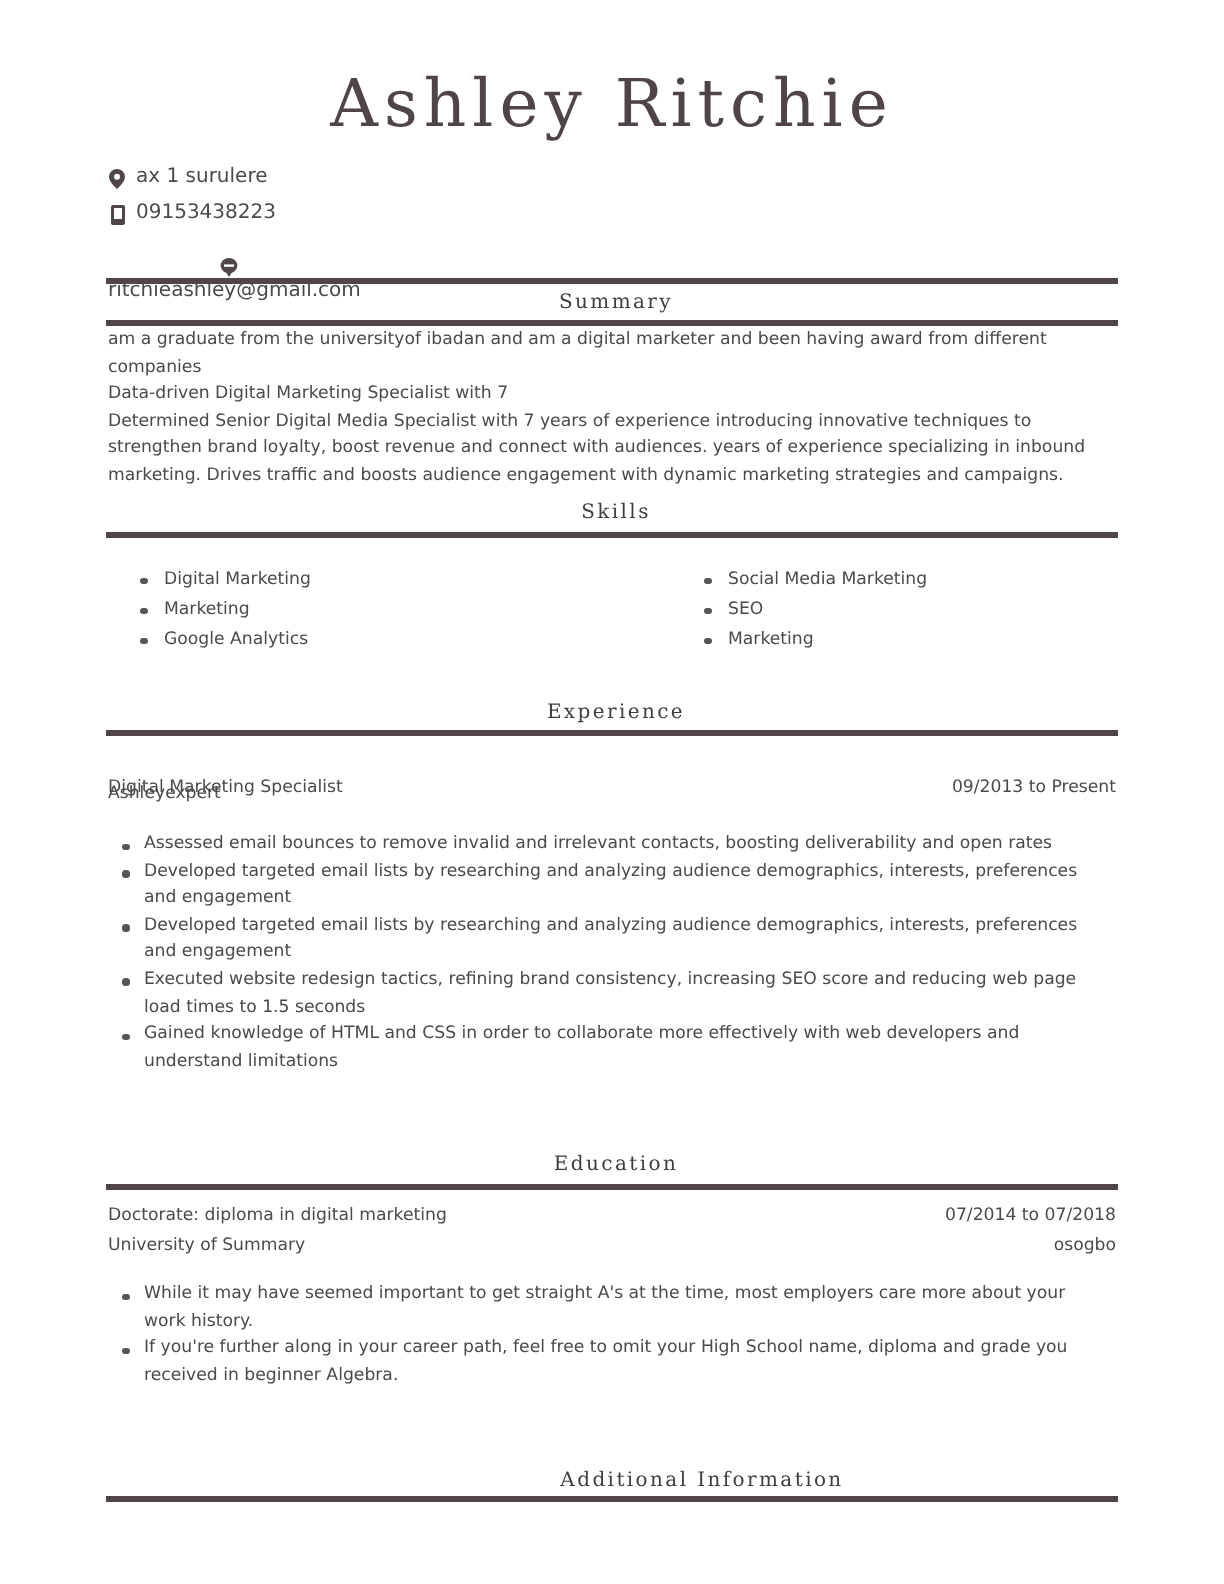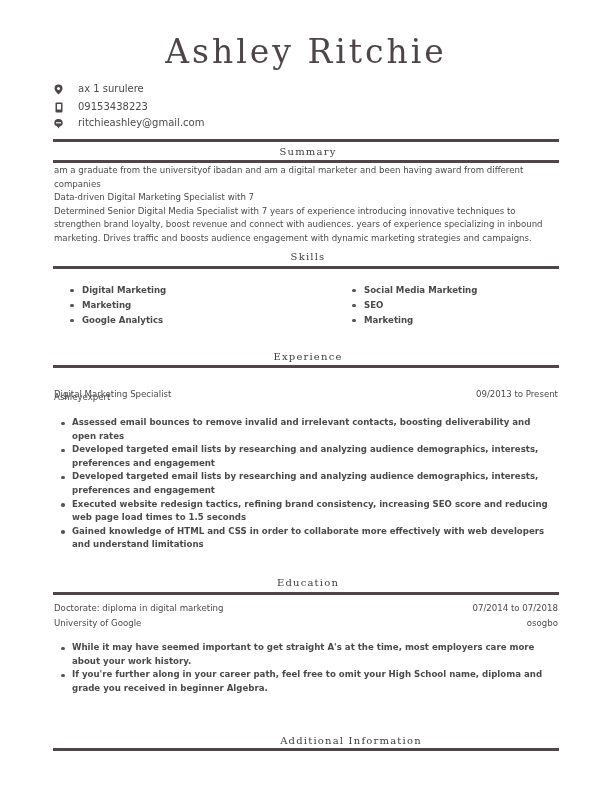--- a/index.html
+++ b/index.html
@@ -6,30 +6,30 @@
     body {
       width: 612px; height: 792px; position: relative; overflow: hidden;
       font-family: "DejaVu Sans", sans-serif; color: #4a4a4a;
     }
     .abs { position: absolute; }
     .name {
       left: 0; width: 612px; top: 30px; text-align: center;
       font-family: "DejaVu Serif", serif; font-size: 33px; letter-spacing: 3px;
       color: #4f4548; line-height: 44px;
     }
-    .contact { left: 54px; font-size: 10px; color: #4a4a4a; line-height: 14px; display: flex; align-items: center; gap: 10px; }
+    .contact { left: 54px; font-size: 10px; color: #4a4a4a; line-height: 14px; display: flex; align-items: center; }
     .contact .ico { width: 9px; height: 11px; margin-right: 5px; display: inline-flex; align-items: center; justify-content: center; }
     .rule { left: 53px; width: 506px; height: 3px; background: #504548; }
     .sec-title {
       left: 2px; width: 612px; text-align: center;
       font-family: "DejaVu Serif", serif; font-size: 10px; letter-spacing: 1.2px; color: #3e3e3e; line-height: 14px;
     }
     .para { left: 54px; width: 500px; font-size: 8.6px; line-height: 13.6px; color: #4a4a4a; }
     .skills-col { font-size: 8.6px; line-height: 15px; color: #4a4a4a; }
-    .skills-col .it, .bullets .it { position: relative; padding-left: 14px; font-weight: bold; }
+    .skills-col .it, .bullets .it { position: relative; padding-left: 14px; }
     .skills-col .it::before, .bullets .it::before {
       content: ""; position: absolute; left: 2px; top: 5.5px; width: 3.5px; height: 3.5px; border-radius: 50%; background: #555;
     }
     .row { left: 54px; width: 504px; font-size: 8.6px; line-height: 14px; display: flex; justify-content: space-between; color: #4a4a4a; }
     .bullets { left: 72px; width: 478px; font-size: 8.6px; line-height: 13.6px; color: #4a4a4a; }
     .bullets .it { padding-left: 12px; margin-left: -12px; }
     .bullets .it::before { left: 1px; }
   </style>
 </head>
 <body>
@@ -47,21 +47,21 @@
 </div>
 <div class="abs contact" style="top:100px;">
   <span class="ico">
     <svg width="8" height="11" viewBox="0 0 8 11">
         <rect x="0.5" y="0.5" width="7" height="10" rx="1" fill="#504548"></rect>
         <rect x="2" y="2" width="4" height="5.5" fill="#fff"></rect>
       </svg>
   </span>
   <span>09153438223</span>
 </div>
-<div class="abs contact" style="top:116px;">
+<div class="abs contact" style="top:128px;flex-direction:column;">
   <span class="ico">
     <svg width="9" height="11" viewBox="0 0 9 11">
         <ellipse cx="4.5" cy="4.8" rx="4.2" ry="3.8" fill="#504548"></ellipse>
         <path d="M3 8l1.5 2.5L6 8z" fill="#504548"></path>
         <rect x="2" y="4.2" width="5" height="1.2" fill="#fff"></rect>
       </svg>
   </span>
   <span>ritchieashley@gmail.com</span>
 </div>
 
@@ -107,21 +107,21 @@
   <div class="it">Gained knowledge of HTML and CSS in order to collaborate more effectively with web developers and understand limitations</div>
 </div>
 
 <div class="abs sec-title" style="top:576px;">Education</div>
 <div class="abs rule" style="top:592px;"></div>
 <div class="abs row" style="top:601px;">
   <span>Doctorate: diploma in digital marketing</span>
   <span>07/2014 to 07/2018</span>
 </div>
 <div class="abs row" style="top:616px;">
-  <span>University of Google</span>
+  <span>University of Summary</span>
   <span>osogbo</span>
 </div>
 <div class="abs bullets" style="top:641px;">
   <div class="it">While it may have seemed important to get straight A's at the time, most employers care more about your work history.</div>
   <div class="it">If you're further along in your career path, feel free to omit your High School name, diploma and grade you received in beginner Algebra.</div>
 </div>
 
 <div class="abs sec-title" style="top:734px;margin-left:43px;">Additional Information</div>
 <div class="abs rule" style="top:748px;"></div>
 

